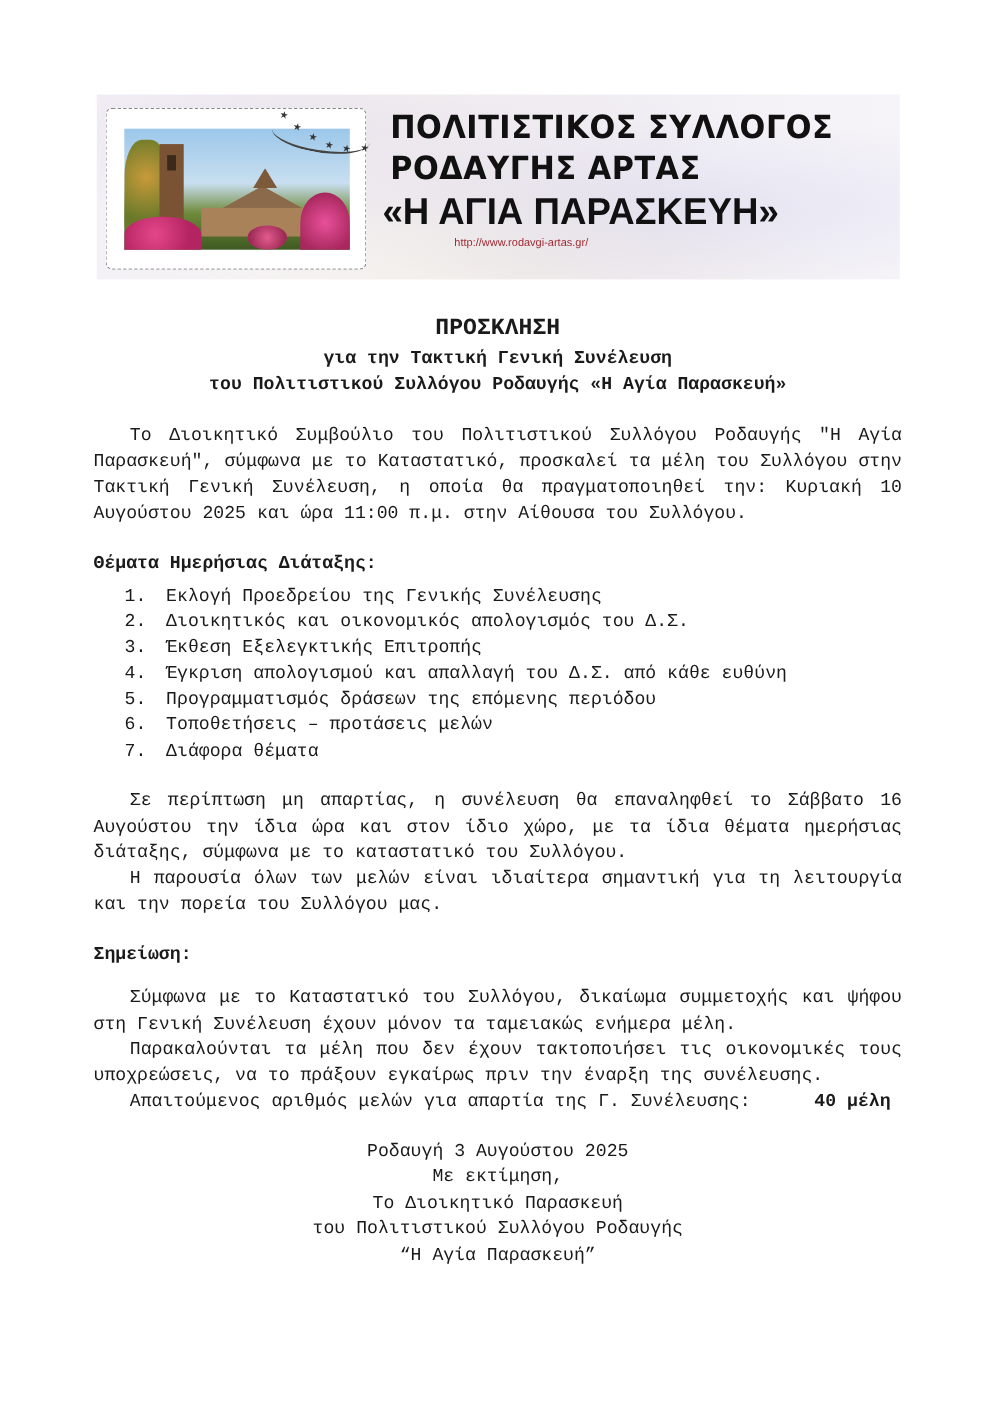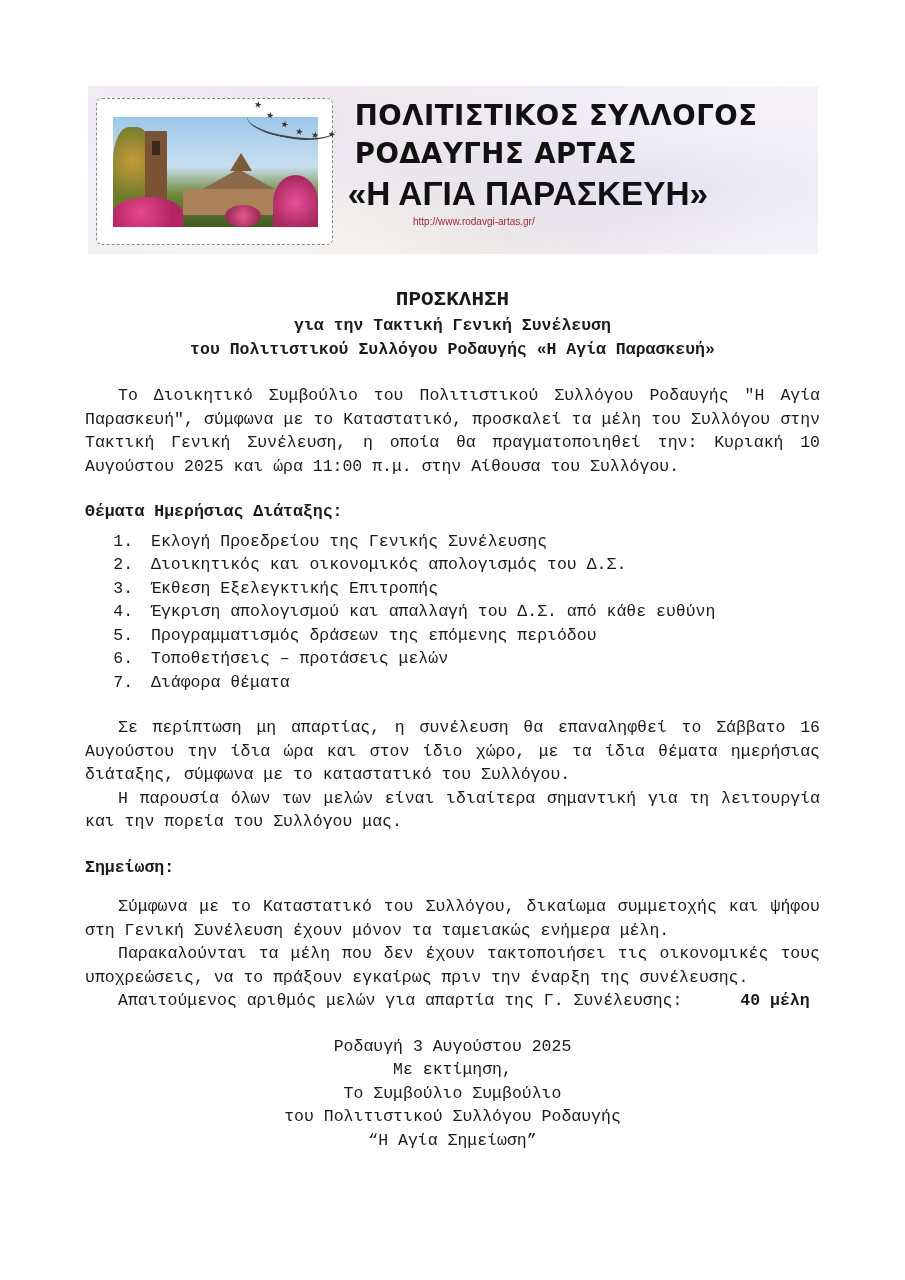--- a/index.html
+++ b/index.html
@@ -101,17 +101,17 @@
   <p class="section-h">Σημείωση:</p>
   <div class="gap-m"></div>
   <p class="para">Σύμφωνα με το Καταστατικό του Συλλόγου, δικαίωμα συμμετοχής και ψήφου στη Γενική Συνέλευση έχουν μόνον τα ταμειακώς ενήμερα μέλη.</p>
   <p class="para">Παρακαλούνται τα μέλη που δεν έχουν τακτοποιήσει τις οικονομικές τους υποχρεώσεις, να το πράξουν εγκαίρως πριν την έναρξη της συνέλευσης.</p>
   <p class="para"><span>Απαιτούμενος αριθμός μελών για απαρτία της Γ. Συνέλευσης: </span><b>40 μέλη</b></p>
 
   <div class="gap-l"></div>
   <div class="signature">
     <div>Ροδαυγή 3 Αυγούστου 2025</div>
     <div>Με εκτίμηση,</div>
-    <div>Το Συμβούλιο Συμβούλιο</div>
+    <div>Το Διοικητικό Παρασκευή</div>
     <div>του Πολιτιστικού Συλλόγου Ροδαυγής</div>
-    <div>“Η Αγία Σημείωση”</div>
+    <div>“Η Αγία Παρασκευή”</div>
   </div>
 </div>
 
 </body></html>

